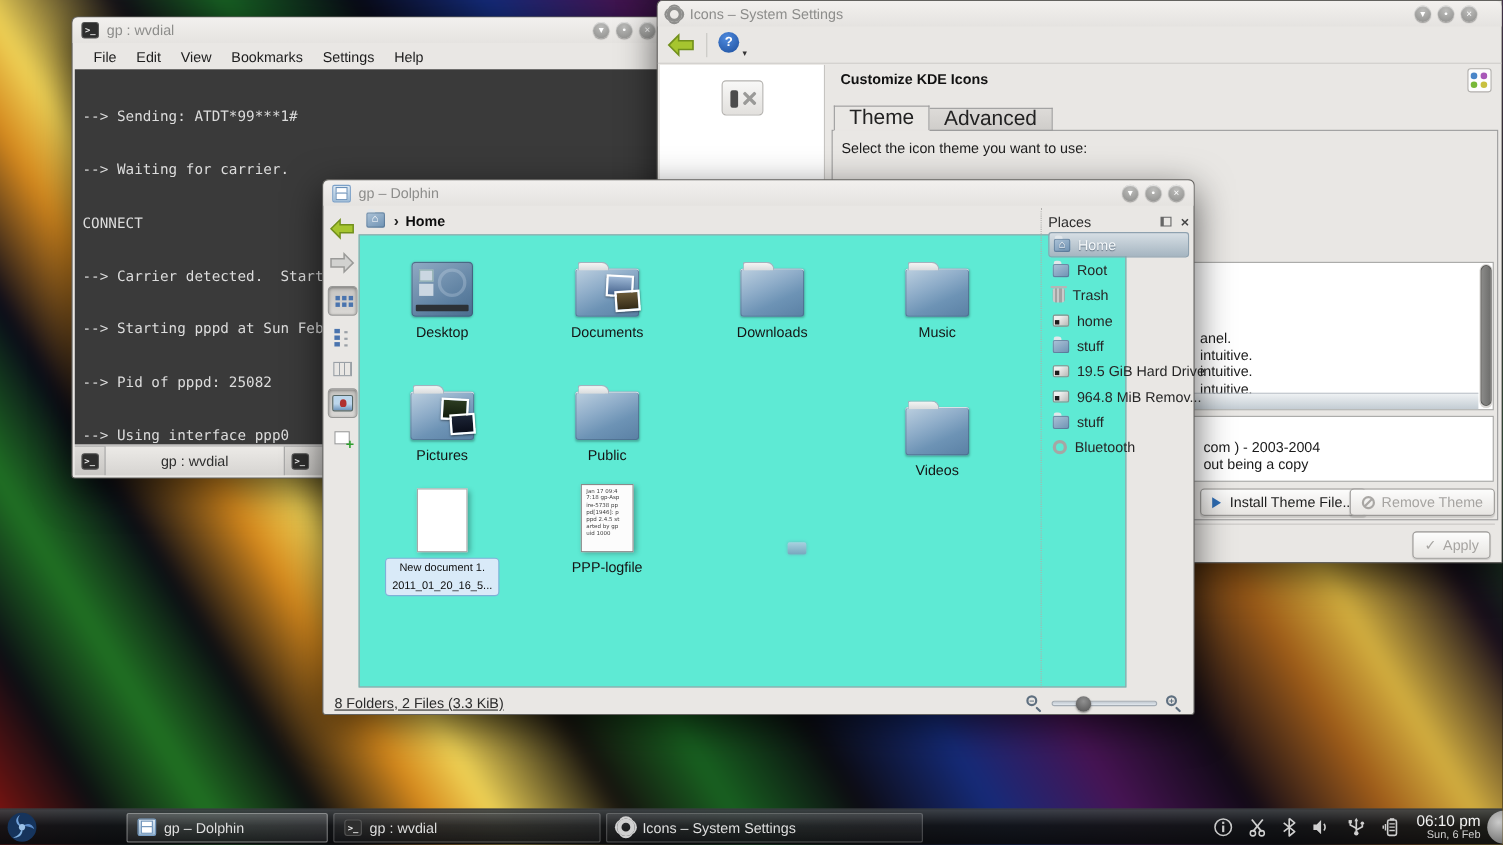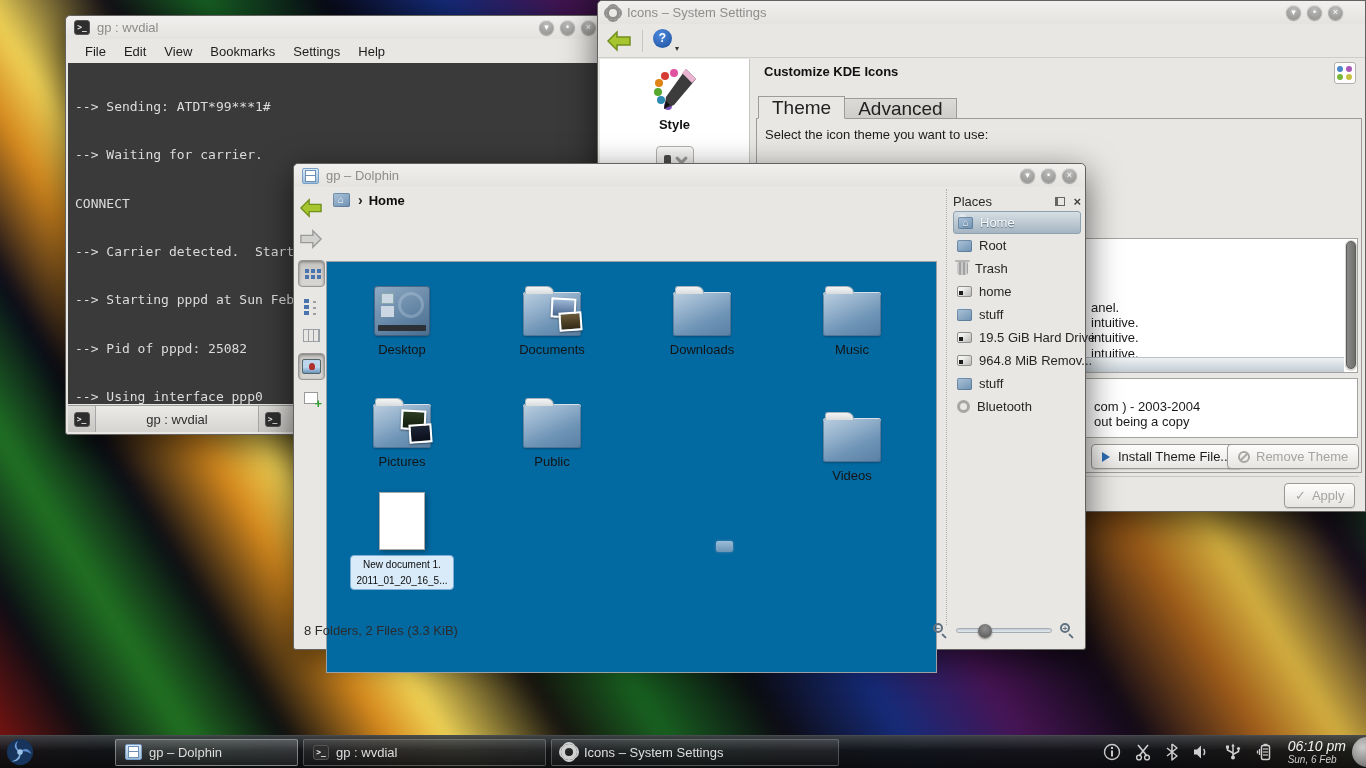--- a/index.html
+++ b/index.html
@@ -113,22 +113,22 @@
   .crumbbar { height:26px; display:flex; align-items:center; gap:6px; padding-left:36px;
               font-size:13px; }
   .crumb-home { width:22px; height:19px; display:flex; align-items:center; justify-content:center; }
   .crumb-label { font-weight:bold; color:#0d0d0d; }
   .crumb-sep { font-weight:bold; color:#222; font-size:14px; }
   .vtools { position:absolute; left:2px; top:26px; width:30px; bottom:26px; }
   .vbtn { width:27px; height:27px; margin:4px auto 3px; display:flex; align-items:center;
           justify-content:center; border-radius:4px; }
   .vbtn.pressed { background:linear-gradient(#c6c4c1,#dad8d5);
                   box-shadow:inset 0 1px 3px rgba(0,0,0,.4); border:1px solid #979795; }
-  .dview { position:absolute; left:32px; top:49px; width:611px; height:412px;
-           background:#0369a1; border:1px solid #9aa0a6;margin-top:48px; }
+  .dview { position:absolute; left:32px; top:49px; width:698px; height:412px;
+           background:#5eead4; border:1px solid #9aa0a6; }
   .cell { position:absolute; width:140px; text-align:center; }
   .iwrap { height:64px; display:flex; align-items:flex-end; justify-content:center; position:relative; }
   .ilabel { margin-top:6px; font-size:13px; color:#141414; }
   .folder { width:58px; height:44px; position:relative; border-radius:3px;
             background:linear-gradient(155deg,#bdd0e0 0%,#8fadc9 38%,#6d93b5 65%,#5a80a4 100%);
             box-shadow:inset 0 1px 0 rgba(255,255,255,.75), inset 0 0 0 1px rgba(66,96,126,.55),
                        0 1px 2px rgba(0,0,0,.25); }
   .folder::before { content:""; position:absolute; top:-6px; left:2px; width:27px; height:7px;
             background:linear-gradient(#f4f4f3,#d8dbdd); border:1px solid #a3b2be;
             border-bottom:none; border-radius:3px 7px 0 0; }
@@ -183,21 +183,21 @@
               background:repeating-linear-gradient(90deg,#c9c9c9 0 2px,#a2a2a2 2px 4px); }
   .pi-trash::before { content:""; position:absolute; top:-2px; left:-2px; width:15px; height:2px;
               background:#b5b5b5; border-radius:1px; }
   .pi-drive { width:15px; height:11px; border:1px solid #8e8e8c; border-radius:2px; position:relative;
               background:linear-gradient(135deg,#f0f0ef 30%,#b9b9b7); }
   .pi-drive::after { content:""; position:absolute; left:1px; bottom:1px; width:4px; height:4px;
               background:#1c1c1c; }
   .pi-gear { width:13px; height:13px; border:3px solid #a6a6a4; border-radius:50%; }
   
   .dstatus { position:absolute; left:2px; right:2px; bottom:2px; height:24px;
-             display:flex; align-items:flex-start; font-size:13px; color:#2b2b2b; padding:0 8px; }
+             display:flex; align-items:flex-end; font-size:13px; color:#2b2b2b; padding:0 8px;text-decoration:underline; }
   .zoomctl { margin-left:auto; display:flex; align-items:center; gap:8px; }
   .mag { position:relative; width:15px; height:15px; }
   .mag .lens { position:absolute; left:0; top:0; width:10px; height:10px; border:2px solid #5f7080;
                border-radius:50%; color:#5f7080; font:bold 8px/7px "Liberation Sans",sans-serif;
                text-align:center; }
   .mag .handle { position:absolute; right:1px; bottom:1px; width:6px; height:2px; background:#5f7080;
                  transform:rotate(45deg); border-radius:1px; }
   .track { position:relative; width:96px; height:5px; border:1px solid #a4acb4; border-radius:3px;
            background:linear-gradient(#c2cad2,#e2e8ee); }
   .knob { position:absolute; left:21px; top:-5px; width:14px; height:14px; border-radius:50%;
@@ -238,21 +238,21 @@
   .dolph-ico { width:17px; height:16px; border:1px solid #7aa0c8; border-radius:2px;
                background:linear-gradient(#dce9f4,#9cbcd8); position:relative; flex:none; }
   .dolph-ico::before, .dolph-ico::after { content:""; position:absolute; left:2px; right:2px; height:5px;
                background:#fff; border:1px solid #6a90b8; }
   .dolph-ico::before { top:1px; } .dolph-ico::after { bottom:1px; }
   .gear-ico { width:16px; height:16px; border:4px solid #d0d0d0; border-radius:50%; flex:none;
               box-shadow:0 -3px 0 -1px #d0d0d0, 0 3px 0 -1px #d0d0d0, -3px 0 0 -1px #d0d0d0, 3px 0 0 -1px #d0d0d0; }
   .gear-ico.dark { border-color:#8e8e8c;
               box-shadow:0 -3px 0 -1px #8e8e8c, 0 3px 0 -1px #8e8e8c, -3px 0 0 -1px #8e8e8c, 3px 0 0 -1px #8e8e8c; }
   .tray { margin-left:auto; display:flex; align-items:center; gap:13px; padding:0 10px; }
-  .clock { text-align:left; color:#f2f2f2; line-height:1.1; margin:1px 6px;font-style:italic; }
+  .clock { text-align:right; color:#f2f2f2; line-height:1.1; margin:1px 6px; }
   .clock .tm { font-size:14px; }
   .clock .dt { font-size:10px; color:#cfcfcf; }
   .cashew { width:30px; height:30px; border-radius:50%; margin-right:-16px;
             background:radial-gradient(circle at 35% 35%, #e8e8e8, #8a8a8a 70%, #5a5a5a); opacity:.85; }
 </style>
 </head>
 <body>
 
 <div class="screen">
   <div class="wallpaper"></div>
@@ -339,34 +339,20 @@
         </svg>
       </span>
       <span style="width:1px;height:22px;background:#c8c6c3;"></span>
       <span class="helpwrap">
         <span class="helpdot">?</span>
         <span class="helpcaret">▾</span>
       </span>
     </div>
 
     <div class="ssidebar">
-      <div class="style-item">
-        <svg width="46" height="44" viewBox="0 0 46 44">
-          <circle cx="22" cy="6" r="4" fill="#e052a0"></circle>
-          <circle cx="13" cy="9" r="4" fill="#d43c34"></circle>
-          <circle cx="7" cy="16" r="4" fill="#e08418"></circle>
-          <circle cx="6" cy="25" r="4" fill="#56a82e"></circle>
-          <circle cx="9" cy="33" r="4" fill="#2e8ab0"></circle>
-          <circle cx="16" cy="39" r="4" fill="#8050c0"></circle>
-          <polygon points="34,2 44,12 22,38 12,42 14,30" fill="#3c3c3c"></polygon>
-          <polygon points="34,2 44,12 40,16 30,6" fill="#e8b4d0"></polygon>
-          <polygon points="12,42 14,34 18,38" fill="#111"></polygon>
-        </svg>
-        <span class="style-label">Style</span>
-      </div>
       <div class="hwbtn">
         <span class="hwslot"></span>
         <span class="hwx1"></span>
         <span class="hwx2"></span>
       </div>
     </div>
 
     <div class="sheading">Customize KDE Icons</div>
     <div class="overviewbtn">
       <i style="background:#4a86c8"></i>
@@ -527,20 +513,32 @@
         <div class="ilabel">Videos</div>
       </div>
 
       <div class="cell" style="left:5px;top:222px;">
         <div class="iwrap" style="height:66px;">
             <span class="docicon"></span>
           </div>
         <div style="margin-top:5px;">
           <span class="sel-label"><span style="display:block;">New document 1.</span><span style="display:block;">2011_01_20_16_5...</span></span>
         </div>
+      </div>
+      <div class="cell" style="left:155px;top:222px;">
+        <div class="iwrap" style="height:66px;">
+            <span class="txticon">Jan 17 09:4
+7:18 gp-Asp
+ire-5738 pp
+pd[1946]: p
+ppd 2.4.5 st
+arted by gp
+uid 1000</span>
+          </div>
+        <div class="ilabel">PPP-logfile</div>
       </div>
       <span class="ghost"></span>
     </div>
 
     <div class="places">
       <div class="pheader">
         <span style="display:block;text-decoration:underline;text-decoration-color:transparent;">Places</span>
         <span class="sp"></span>
         <span class="float-ico"></span>
         <span class="pclose">×</span>

